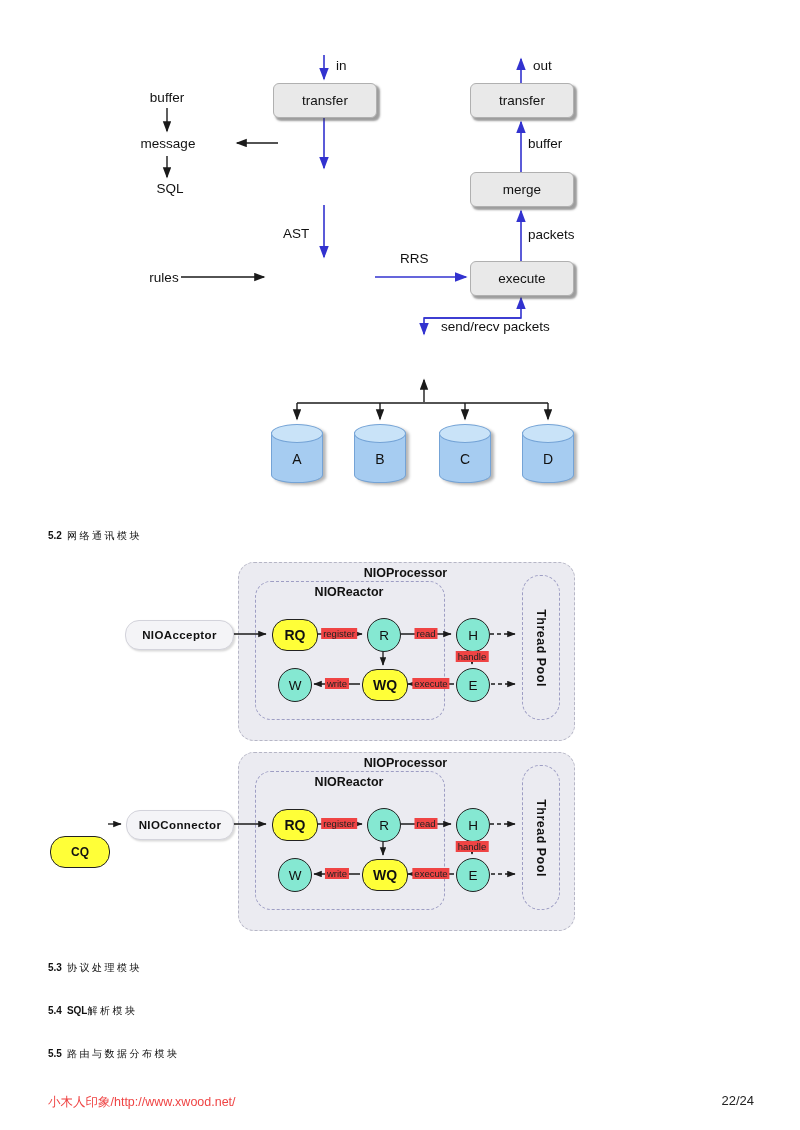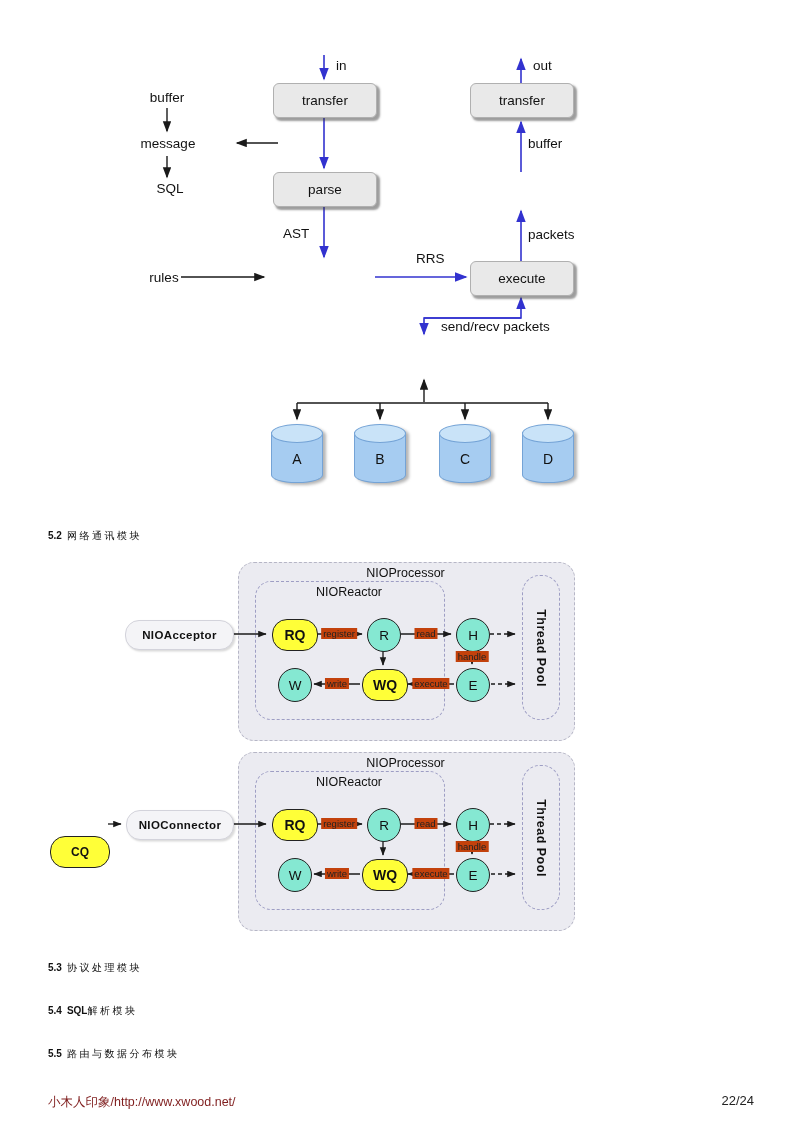--- a/index.html
+++ b/index.html
@@ -19,36 +19,36 @@
   .cyl-top{position:absolute;left:0;top:0;width:50px;height:17px;background:#c9e3f8;
            border:1px solid #74a3d6;border-radius:50%;}
   .cyl-label{position:absolute;left:0;top:27px;width:52px;text-align:center;font-size:14px;}
 
   
   .nio-outer{position:absolute;background:#ebebf1;border:1.6px dashed #b6b6c6;border-radius:16px;z-index:0;}
   .nio-reactor{position:absolute;border:1.4px dashed #9e9ec4;border-radius:16px;z-index:1;}
   .nio-tp{position:absolute;border:1.4px dashed #9e9ec4;border-radius:18px;z-index:1;
           display:flex;align-items:center;justify-content:center;}
   .nio-tp span{transform:rotate(90deg);font-weight:bold;font-size:12.5px;white-space:nowrap;letter-spacing:.5px;}
-  .nio-title{position:absolute;text-align:center;font-weight:normal;font-size:12.5px;z-index:1;}
+  .nio-title{position:absolute;text-align:center;font-weight:bold;font-size:12.5px;z-index:1;}
   .ycap{position:absolute;background:#ffff38;border:1.5px solid #222;border-radius:15px;
         display:flex;align-items:center;justify-content:center;font-weight:bold;font-size:14px;z-index:5;}
   .gcap{position:absolute;background:#f4f4f7;border:1px solid #d3d3db;border-radius:14px;
         box-shadow:1.5px 1.5px 2px rgba(0,0,0,.15);display:flex;align-items:center;justify-content:center;
         font-weight:bold;font-size:11.5px;letter-spacing:.4px;z-index:5;}
   .circ{position:absolute;width:32px;height:32px;background:#85e8d2;border:1.5px solid #222;border-radius:50%;
         display:flex;align-items:center;justify-content:center;font-size:13.5px;z-index:5;}
-  .slbl{position:absolute;transform:translateX(-50%);font-size:9.5px;background:#c2410c;
+  .slbl{position:absolute;transform:translateX(-50%);font-size:9.5px;background:#ef4444;
         padding:0 2px;color:#222;white-space:nowrap;z-index:5;}
 
   
   .heading{position:absolute;font-size:10px;white-space:nowrap;}
   .heading .hnum{margin-right:5px;}
   .zh{letter-spacing:2.5px;}
-  .footer-l{position:absolute;left:48px;top:1094px;font-size:12.5px;color:#7f1d1d;}
+  .footer-l{position:absolute;left:48px;top:1094px;font-size:12.5px;color:#ef4444;}
   .footer-r{position:absolute;left:690px;top:1093px;width:64px;text-align:right;font-size:13px;color:#222;}
 
   .overlay{position:absolute;left:0;top:0;z-index:2;pointer-events:none;}
 </style>
 </head>
 <body>
 
 <div class="page">
 
   <svg class="overlay" width="800" height="1130" viewBox="0 0 800 1130">
@@ -115,28 +115,28 @@
     </g>
   </svg>
 
   <div class="lbl" style="left:336px;top:58px">in</div>
   <div class="lbl" style="left:533px;top:58px">out</div>
   <div class="lbl lblc" style="left:167px;top:90px">buffer</div>
   <div class="lbl lblc" style="left:168px;top:136px">message</div>
   <div class="lbl lblc" style="left:170px;top:181px">SQL</div>
   <div class="lbl lblc" style="left:164px;top:270px">rules</div>
   <div class="lbl" style="left:283px;top:226px">AST</div>
-  <div class="lbl" style="left:416px;top:251px">RRS</div>
+  <div class="lbl" style="left:400px;top:251px">RRS</div>
   <div class="lbl" style="left:528px;top:136px">buffer</div>
   <div class="lbl" style="left:528px;top:227px">packets</div>
   <div class="lbl" style="left:441px;top:319px">send/recv packets</div>
 
   <div class="fbox" style="left:273px;top:83px;width:102px;height:33px">transfer</div>
-  <div class="fbox" style="left:273px;top:172px;width:102px;height:33px">parse</div>
   <div class="fbox" style="left:470px;top:261px;width:102px;height:33px">execute</div>
+  <div class="fbox" style="left:470px;top:172px;width:102px;height:33px">merge</div>
   <div class="fbox" style="left:470px;top:83px;width:102px;height:33px">transfer</div>
 
   <div class="cyl" style="left:271px;top:424px">
     <div class="cyl-body"></div>
     <div class="cyl-top"></div>
     <div class="cyl-label">A</div>
   </div>
   <div class="cyl" style="left:354px;top:424px">
     <div class="cyl-body"></div>
     <div class="cyl-top"></div>

